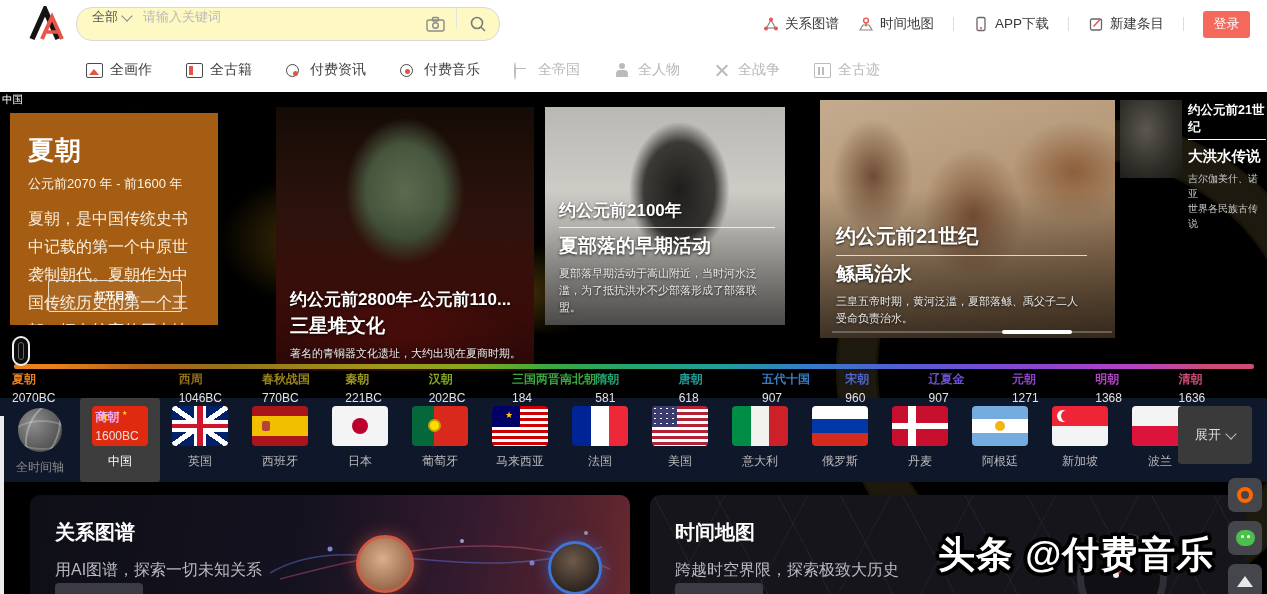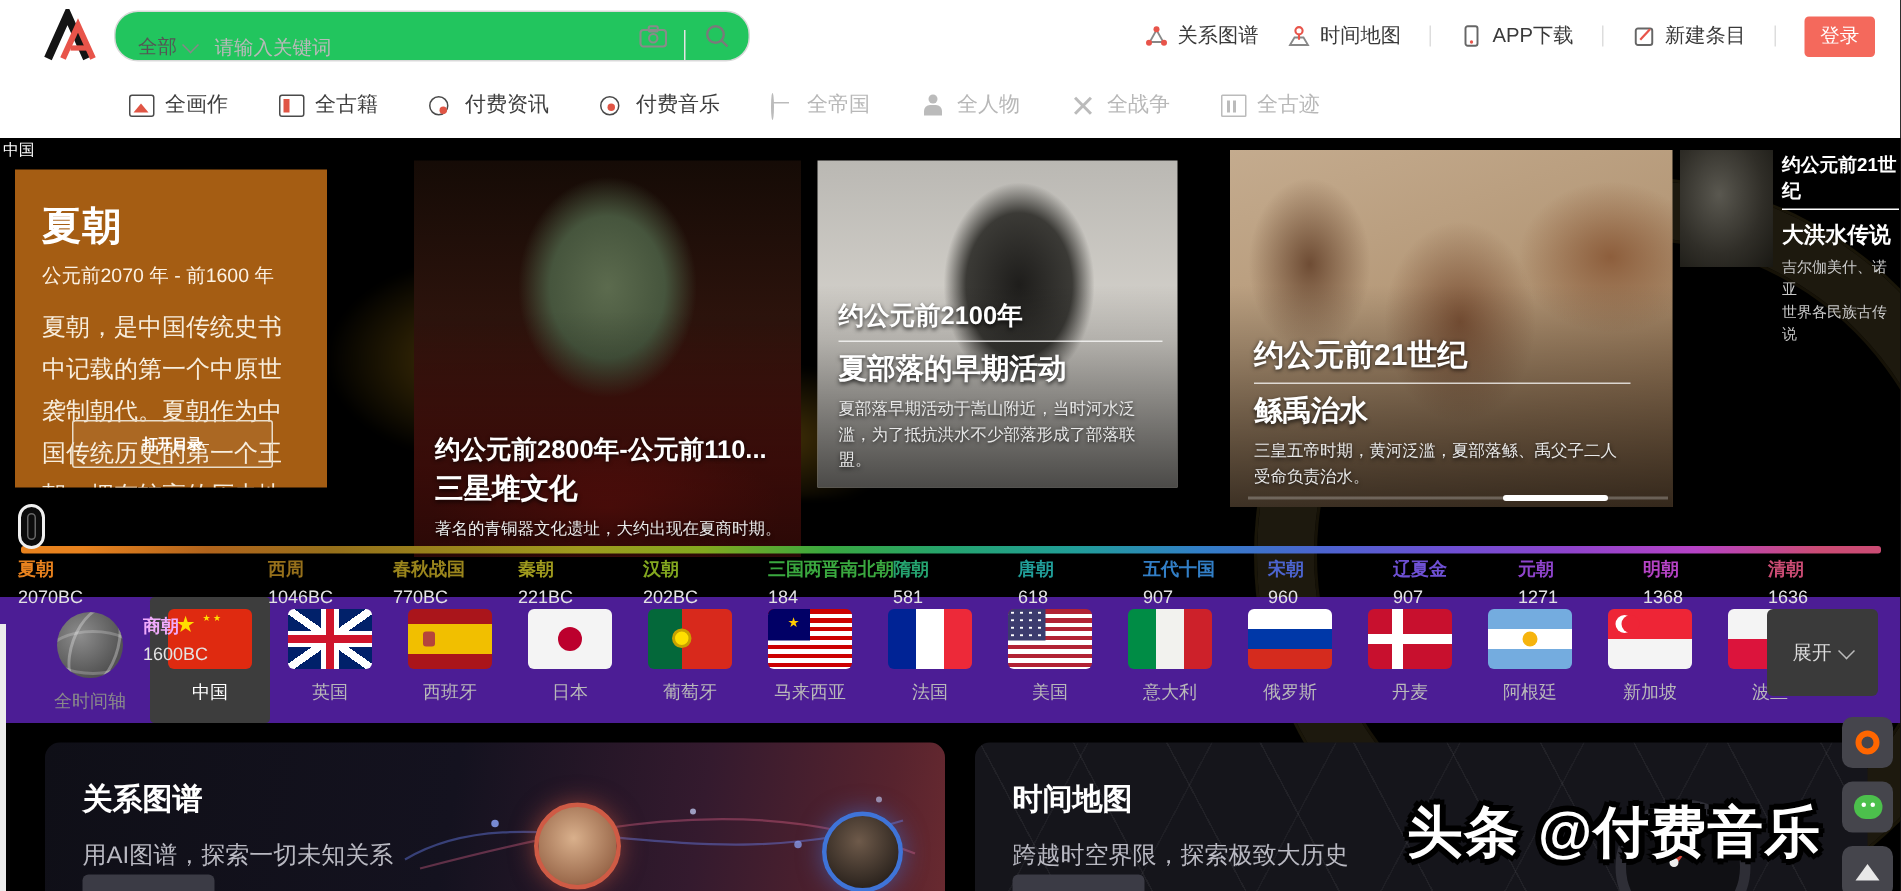--- a/index.html
+++ b/index.html
@@ -2,21 +2,21 @@
 <html><head>
 <meta charset="utf-8">
 <style>
   html,body{margin:0;padding:0;background:#222;}
   .screen{position:relative;width:1267px;height:594px;overflow:hidden;background:#000;
           font-family:"Liberation Sans","DejaVu Sans",sans-serif;-webkit-font-smoothing:antialiased;}
   
   .header{position:absolute;left:0;top:0;width:1267px;height:48px;background:#fff;z-index:30;}
   .logo{position:absolute;left:28px;top:6px;width:40px;height:36px;cursor:pointer;}
   .searchbox{position:absolute;left:76px;top:7px;width:424px;height:34px;border:1px solid #d9d9d9;border-radius:16px;
-             display:flex;align-items:flex-end;box-sizing:border-box;background:#22c55e;}
+             display:flex;align-items:flex-start;box-sizing:border-box;background:#fef9c3;}
   .search-cat{display:flex;align-items:center;gap:5px;padding:0 10px 0 15px;font-size:13px;color:#555;cursor:pointer;white-space:nowrap;}
   .chev{width:7px;height:7px;border-right:1.4px solid #888;border-bottom:1.4px solid #888;transform:rotate(45deg);margin-top:-3px;}
   .searchbox input{flex:1;border:0;outline:0;font-size:13px;color:#333;font-family:inherit;background:transparent;}
   .searchbox input::placeholder{color:#b9b9b9;}
   .s-div{width:1px;height:20px;background:#e4e4e4;}
   .icon-btn{width:42px;height:32px;display:flex;align-items:center;justify-content:center;cursor:pointer;}
   .topnav{position:absolute;right:0;top:0;height:48px;display:flex;align-items:center;gap:19px;padding-right:17px;}
   .nav-item{display:flex;align-items:center;gap:6px;font-size:13.5px;color:#3a3a3a;cursor:pointer;white-space:nowrap;}
   .n-div{width:1px;height:14px;background:#ddd;}
   .login-btn{width:47px;height:27px;border-radius:3px;color:#fff;font-size:13px;display:flex;align-items:center;justify-content:center;cursor:pointer;}
@@ -90,21 +90,21 @@
   
   .tl-handle{position:absolute;left:12px;top:336px;width:18px;height:30px;border:2px solid #f0f0f0;border-radius:9px;
              background:#0c0c0c;box-sizing:border-box;cursor:grab;z-index:12;}
   .tl-handle::after{content:'';position:absolute;left:4px;top:4px;width:4px;height:16px;border:1px solid #666;border-radius:3px;}
   .era-bar{position:absolute;left:14px;top:364px;width:1240px;height:5px;border-radius:2px;cursor:pointer;z-index:11;}
   .era-row{position:absolute;left:12px;top:371px;width:1250px;display:flex;z-index:11;}
   .era-cell{flex:1;min-width:0;white-space:nowrap;cursor:pointer;}
   .era-cell .nm{font-size:12px;font-weight:bold;display:block;}
   .era-cell .dt{font-size:12px;color:#e3e3e3;display:block;margin-top:3px;}
   
-  .countries{position:absolute;left:0;top:398px;width:1267px;height:84px;background:#4c1d95;display:flex;padding-left:20px;box-sizing:border-box;}
+  .countries{position:absolute;left:0;top:398px;width:1267px;height:84px;background:#0f172a;display:flex;box-sizing:border-box;}
   .ctile{width:80px;padding-top:8px;text-align:center;cursor:pointer;border-radius:3px;flex:0 0 auto;}
   .ctile.on{background:#3d3d3d;}
   .clabel{font-size:12px;color:#b9b9b9;margin-top:7px;}
   .ctile.on .clabel{color:#fff;}
   .ctile-all .clabel{color:#8a8a8a;}
   .fl{width:56px;height:40px;border-radius:4px;position:relative;overflow:hidden;margin:0 auto;}
   .fl-cn{background:#df2a10;}
   .fl-cn::before{content:'★';position:absolute;left:5px;top:1px;color:#ffde00;font-size:15px;}
   .fl-cn::after{content:'★ ★';position:absolute;left:23px;top:3px;color:#ffde00;font-size:6px;}
   .fl-gb{background-color:#01216a;background-image:

